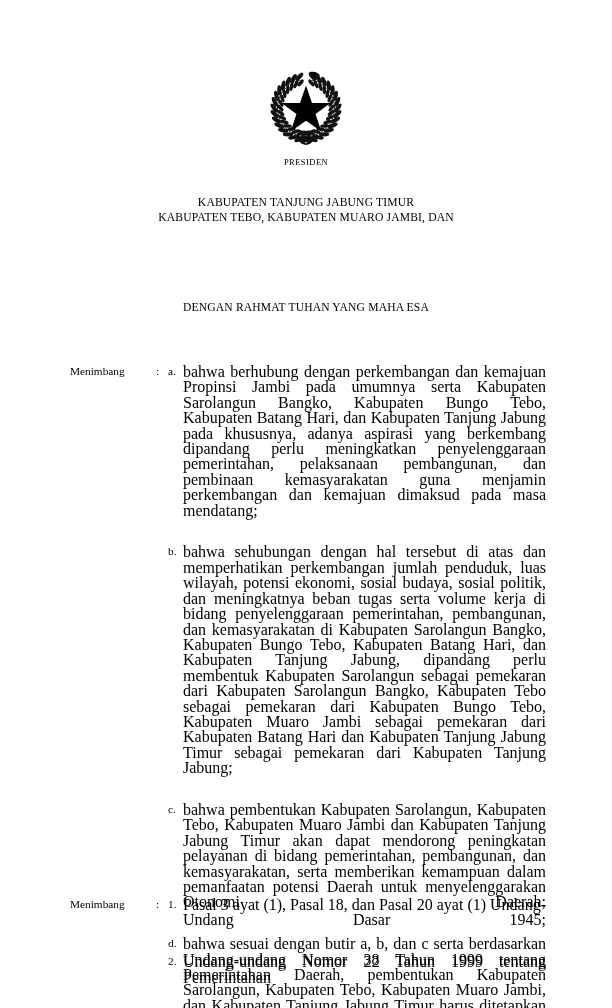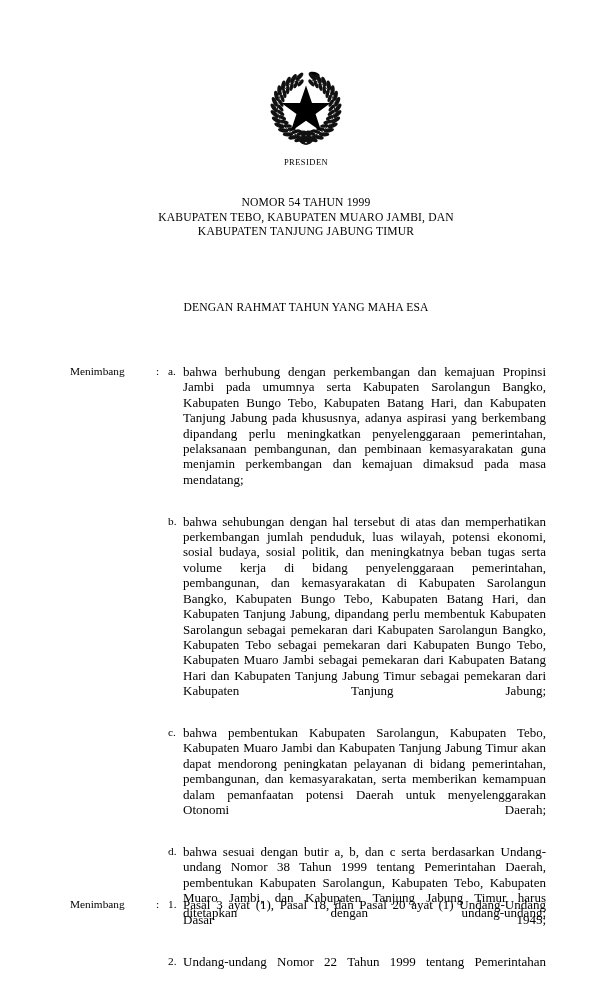--- a/index.html
+++ b/index.html
@@ -118,21 +118,21 @@
   .item:last-child { margin-bottom: 0; }
 
   .item-marker {
     width: 15px;
     flex: 0 0 15px;
     font-size: 11.3px;
     line-height: 15.4px;
   }
   .item-text {
     flex: 1 1 auto;
-    font-size: 13px;
+    font-size: 16px;
     line-height: 15.4px;
     text-align: justify;
     text-justify: inter-word;
     hyphens: none;
   }
   
   .item-text::after {
     content: "";
     display: inline-block;
     width: 100%;
@@ -244,26 +244,25 @@
 
         <polygon fill="#000000" points="50,19 58.9,45.2 86.6,45.2 64.2,61.4 72.8,87.6 50,71.4 27.2,87.6 35.8,61.4 13.4,45.2 41.1,45.2" transform="translate(0,-2) scale(0.80) translate(12.5,12.5)"></polygon>
       </svg>
     </div>
     <div class="emblem-caption">
       <div>PRESIDEN</div>
     </div>
   </div>
 
   <div class="title-block">
-    <div class="title-line">NOMOR 54 TAHUN 1999</div>
+    <div class="title-line">KABUPATEN TANJUNG JABUNG TIMUR</div>
     <div class="title-line">KABUPATEN TEBO, KABUPATEN MUARO JAMBI, DAN</div>
-    <div class="title-line">KABUPATEN TANJUNG JABUNG TIMUR</div>
   </div>
 
-  <div class="rahmat-line">DENGAN RAHMAT TAHUN YANG MAHA ESA</div>
+  <div class="rahmat-line">DENGAN RAHMAT TUHAN YANG MAHA ESA</div>
 
   <div class="clause-section" id="menimbang-section">
     <div class="clause-row">
       <div class="label-cell">Menimbang</div>
       <div class="colon-cell">:</div>
       <div class="items-cell">
 
         <div class="item">
           <div class="item-marker">a.</div>
           <div class="item-text">bahwa berhubung dengan perkembangan dan kemajuan Propinsi Jambi pada umumnya serta Kabupaten Sarolangun Bangko, Kabupaten Bungo Tebo, Kabupaten Batang Hari, dan Kabupaten Tanjung Jabung pada khususnya, adanya aspirasi yang berkembang dipandang perlu meningkatkan penyelenggaraan pemerintahan, pelaksanaan pembangunan, dan pembinaan kemasyarakatan guna menjamin perkembangan dan kemajuan dimaksud pada masa mendatang;</div>

